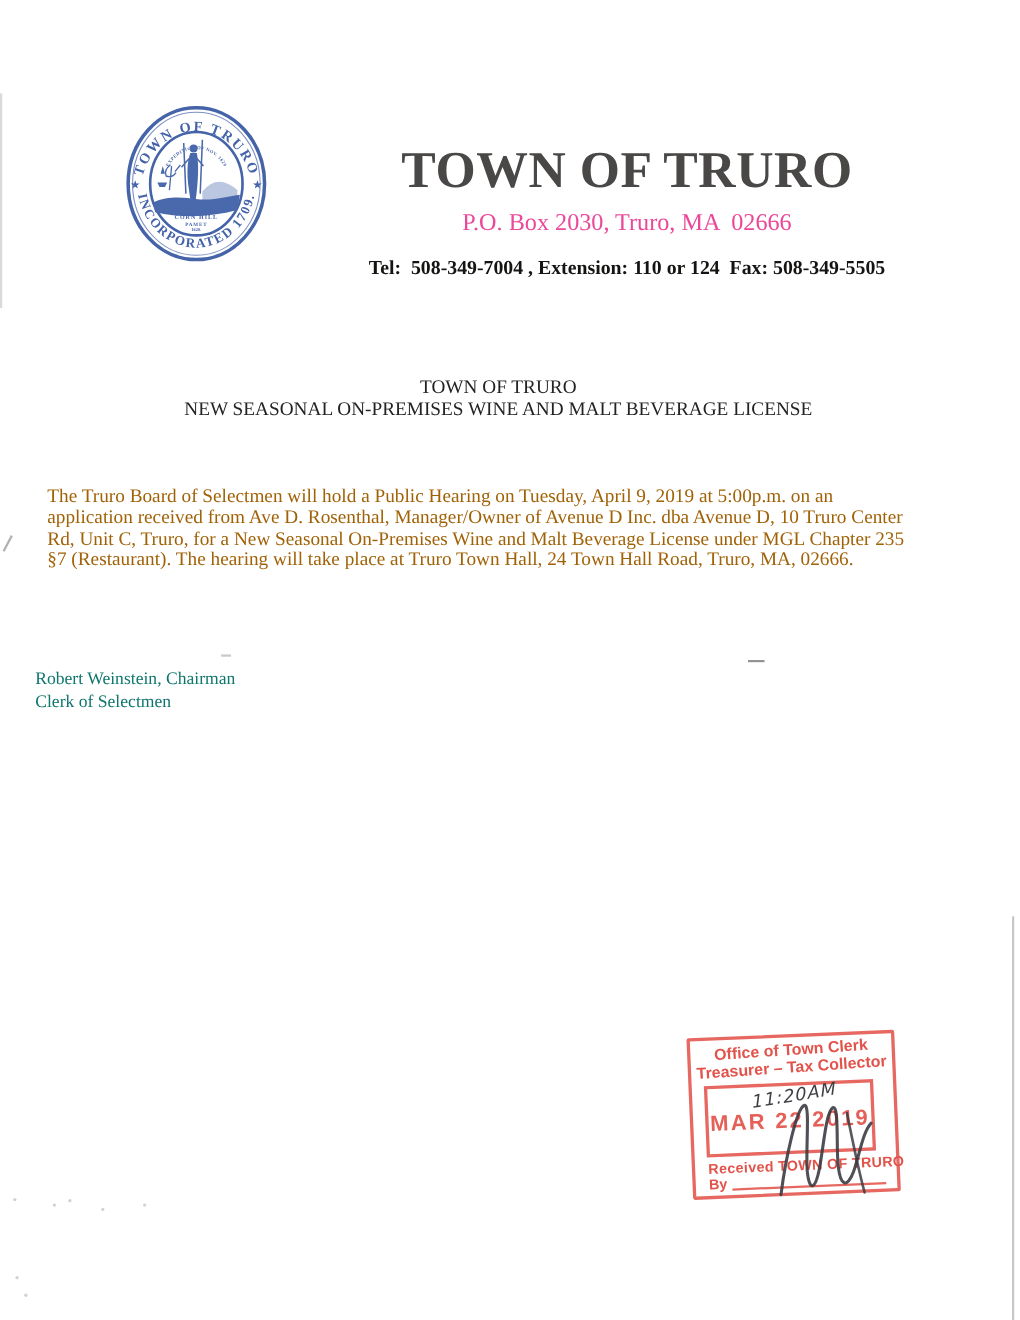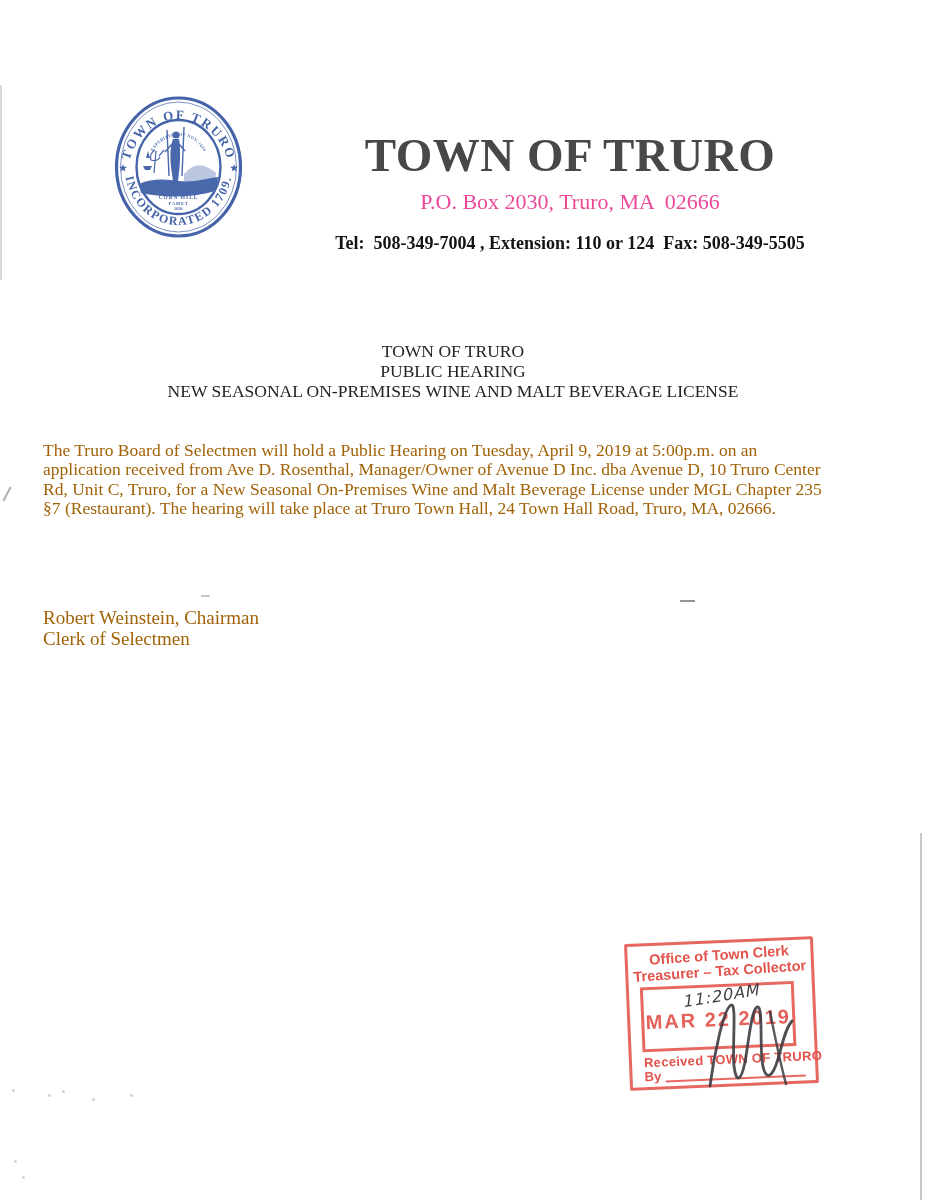--- a/index.html
+++ b/index.html
@@ -32,21 +32,21 @@
   .lh-address{margin-top:11px;font-size:22px;line-height:1.1;color:#ec4899;}
   .lh-phone{margin-top:20px;font-size:18px;font-weight:bold;line-height:1.1;color:#151413;}
 
   
   .heading-block{left:0;top:341px;width:906px;text-align:center;font-size:17.5px;line-height:20px;color:#242322;}
 
   
   .body-block{left:43px;top:441px;font-size:17.5px;line-height:19.4px;color:#a16207;}
 
   
-  .sig-block{left:43px;top:607px;font-size:19px;line-height:21px;color:#a16207;}
+  .sig-block{left:32px;top:607px;font-size:16px;line-height:21px;color:#0f766e;}
 
   
   .stamp{
     left:627px;top:940px;width:183px;height:141px;
     border:3px solid rgba(226,83,75,.88);
     border-radius:2px;
     transform:rotate(-2.4deg);
     font-family:"Liberation Sans",sans-serif;
     color:#e2534b;
   }
@@ -123,21 +123,20 @@
 </div>
 
 <div class="abs letterhead">
   <div class="lh-title pre">TOWN OF TRURO</div>
   <div class="lh-address pre">P.O. Box 2030, Truro, MA  02666</div>
   <div class="lh-phone pre">Tel:  508-349-7004 , Extension: 110 or 124  Fax: 508-349-5505</div>
 </div>
 
 <div class="abs heading-block">
   <div class="pre">TOWN OF TRURO</div>
-  <div class="pre">PUBLIC HEARING</div>
   <div class="pre">NEW SEASONAL ON-PREMISES WINE AND MALT BEVERAGE LICENSE</div>
 </div>
 
 <div class="abs body-block">
   <div class="pre">The Truro Board of Selectmen will hold a Public Hearing on Tuesday, April 9, 2019 at 5:00p.m. on an</div>
   <div class="pre">application received from Ave D. Rosenthal, Manager/Owner of Avenue D Inc. dba Avenue D, 10 Truro Center</div>
   <div class="pre">Rd, Unit C, Truro, for a New Seasonal On-Premises Wine and Malt Beverage License under MGL Chapter 235</div>
   <div class="pre">§7 (Restaurant). The hearing will take place at Truro Town Hall, 24 Town Hall Road, Truro, MA, 02666.</div>
 </div>
 

